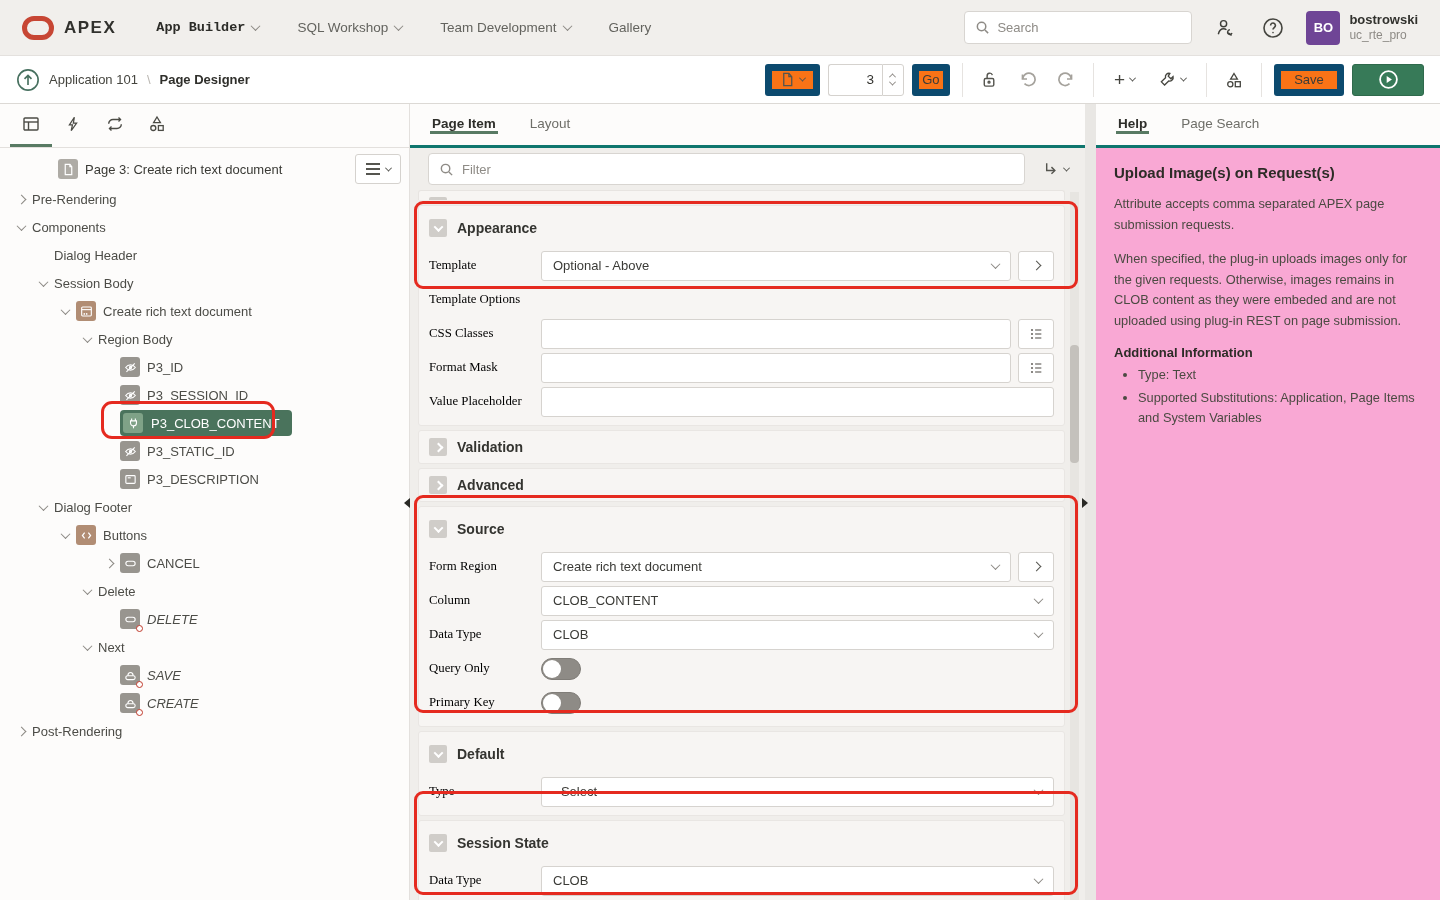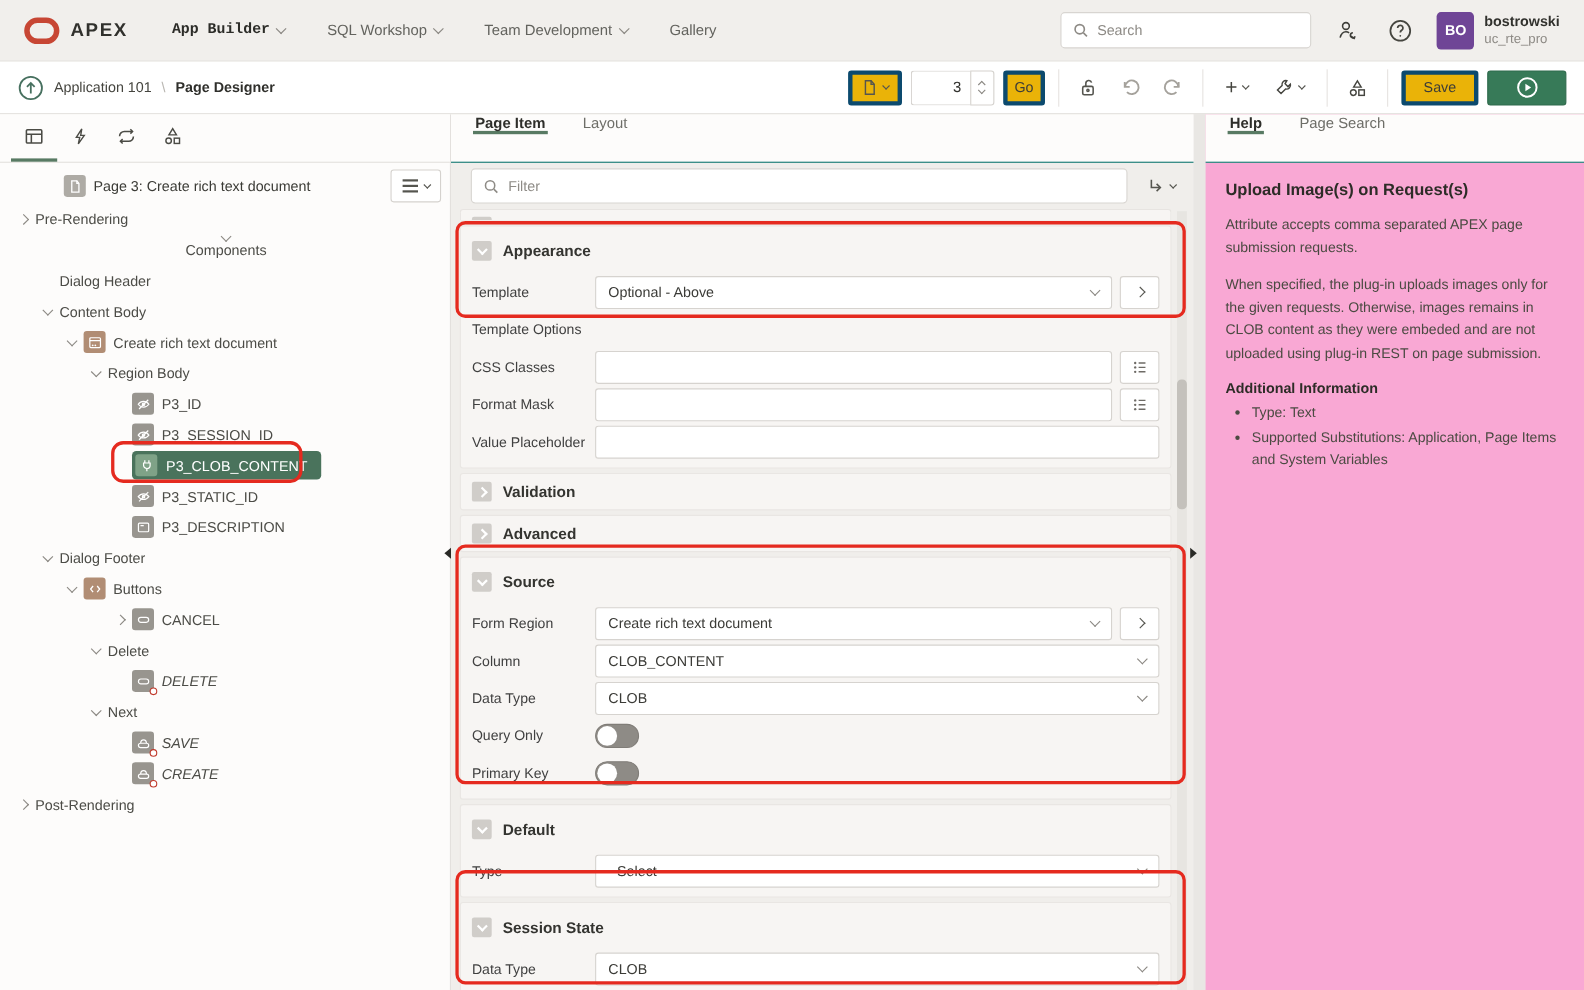--- a/index.html
+++ b/index.html
@@ -23,21 +23,21 @@
 .username { font-size:13px; font-weight:bold; color:#31312d; }
 .userws { font-size:12px; color:#8d8a85; }
 
 
 .toolbar { height:48px; background:#fff; border-bottom:1px solid #dcd9d5; display:flex; align-items:center; padding:0 16px; }
 .crumb { display:flex; align-items:center; gap:9px; }
 .crumb-app { font-size:13px; color:#45453f; }
 .crumb-sep { color:#b9b6b1; font-size:13px; }
 .crumb-page { font-size:13px; font-weight:bold; color:#2f2f2b; }
 .tb-right { margin-left:auto; display:flex; align-items:center; }
-.tbtn { height:32px; min-width:34px; border:4px solid #0c4a6e; background:#eab308; border-radius:3px; display:flex; align-items:center; justify-content:center; font-size:13px; color:#3c3c38; padding:0 8px; gap:5px; }
+.tbtn { height:32px; min-width:34px; border:7px solid #0c4a6e; background:#f97316; border-radius:3px; display:flex; align-items:center; justify-content:center; font-size:13px; color:#3c3c38; padding:0 8px; gap:5px; }
 .tb-ghost { border:none; background:transparent; }
 .tb-group { display:flex; align-items:center; gap:8px; padding:0 12px; }
 .tb-div { width:1px; height:34px; background:#e6e3e0; }
 .numbox { width:54px; height:32px; border:1px solid #d5d2ce; border-radius:3px 0 0 3px; border-right:none; }
 .numbox input { width:100%; height:100%; border:none; outline:none; text-align:right; padding-right:8px; font-size:13.5px; color:#33332f; font-family:"Liberation Sans",sans-serif; background:transparent; }
 .spinner { width:22px; height:32px; border:1px solid #d5d2ce; border-radius:0 3px 3px 0; display:flex; flex-direction:column; align-items:center; justify-content:center; gap:3px; }
 .runbtn { width:72px; height:32px; background:#377a58; border-radius:3px; display:flex; align-items:center; justify-content:center; border:1px solid #2f6a4c; }
 .savebtn { width:70px; }
 
 
@@ -47,21 +47,21 @@
 .chev.up { transform:rotate(-135deg) translate(-1px,-1px); }
 .chev.dark { border-color:#55554f; }
 .chev.sm { width:5px; height:5px; }
 
 
 .main { position:absolute; top:104px; left:0; right:0; bottom:0; display:flex; background:#e9e7e4; }
 .left-panel { width:410px; background:#fdfcfb; border-right:1px solid #e3e0dd; display:flex; flex-direction:column; flex:none; }
 .panel-tabs { height:44px; border-bottom:1px solid #e3e0dd; background:#fdfcfb; display:flex; align-items:stretch; padding-left:10px; flex:none; }
 .icon-tab { width:42px; display:flex; align-items:center; justify-content:center; color:#4b4b45; border-bottom:3px solid transparent; }
 .icon-tab.active { border-bottom-color:#587a63; }
-.txt-tabs { height:44px; border-bottom:1px solid #0f766e; background:#fdfcfb; display:flex; align-items:flex-start; padding-left:20px; gap:30px; flex:none; }
+.txt-tabs { height:44px; border-bottom:3px solid #0f766e; background:#fdfcfb; display:flex; align-items:center; padding-left:20px; gap:30px; flex:none; }
 .txt-tab { display:flex; align-items:center; font-size:13.5px; color:#6e6e68; border-bottom:3px solid transparent; padding:0 2px; }
 .txt-tab.active { color:#2e2e2a; font-weight:bold; border-bottom-color:#587a63; }
 
 
 .tree { flex:1; padding:7px 8px 0 10px; font-size:13px; color:#4c4c47; overflow:hidden; }
 .tree-row { height:28px; display:flex; align-items:center;padding-left:48px; }
 .tree-row.root { margin-bottom:2px; }
 .chev-slot { width:22px; display:flex; justify-content:center; flex:none; }
 .ticon { width:20px; height:20px; border-radius:3px; margin-right:7px; display:flex; align-items:center; justify-content:center; color:#fff; position:relative; flex:none; }
 .ticon.gray { background:#98958f; }
@@ -88,21 +88,21 @@
 .sliver { height:10px; background:#f7f5f3; border:1px solid #e7e4e1; border-bottom:none; border-radius:3px 3px 0 0; margin-bottom:5px; position:relative; overflow:hidden; }
 .sliver::after { content:""; position:absolute; left:10px; top:6px; width:18px; height:8px; background:#d0cdc9; border-radius:2px; }
 .section { background:#f7f5f3; border:1px solid #e9e6e3; border-radius:3px; margin-bottom:4px; padding:0 10px; }
 .section.open { padding-bottom:5px; }
 .sec-head { height:44px; display:flex; align-items:center; gap:10px; }
 .section.closed .sec-head { height:32px; }
 .sec-chev { width:18px; height:18px; background:#d0cdc9; border-radius:2px; display:flex; align-items:center; justify-content:center; flex:none; }
 .sec-chev .chev { border-color:#fff; border-width:2px; }
 .sec-title { font-weight:bold; font-size:14px; color:#343430; }
 .frow { display:flex; align-items:center; height:31px; margin-bottom:3px; }
-.flabel { width:112px; font-size:12.8px; color:#404040; flex:none; }
+.flabel { width:112px; font-size:12.8px; color:#000000; flex:none;font-family:Liberation Serif, serif; }
 .fctrl { flex:1; display:flex; align-items:center; gap:7px; min-width:0; }
 .fselect, .finput, .fbutton { height:30px; background:#fff; border:1px solid #d6d3cf; border-radius:3px; flex:1; display:flex; align-items:center; padding:0 11px; font-size:13px; color:#3b3b37; min-width:0; }
 .fselect .val { white-space:nowrap; overflow:hidden; }
 .fselect .chev { margin-left:auto; }
 .fbutton { justify-content:center; color:#575751; }
 .sqbtn { width:36px; height:30px; flex:none; border:1px solid #d6d3cf; background:#fff; border-radius:3px; display:flex; align-items:center; justify-content:center; color:#55554f; }
 .toggle { width:40px; height:22px; background:#8e8b86; border-radius:11px; position:relative; flex:none; border:1px solid #807d78; }
 .toggle .knob { position:absolute; left:1px; top:1px; width:18px; height:18px; background:#fff; border-radius:50%; }
 
 
@@ -323,35 +323,35 @@
           <span class="chev down sm dark"></span>
         </div>
       </div>
       <div id="tree-rows">
           <div class="tree-row" style="padding-left: 0px;">
             <span class="chev-slot">
               <span class="chev right"></span>
             </span>
             <span class="tlabel">Pre-Rendering</span>
           </div>
-          <div class="tree-row" style="padding-left: 0px; flex-direction: column;">
+          <div class="tree-row" style="padding-left: 0px;">
             <span class="chev-slot">
               <span class="chev down"></span>
             </span>
             <span class="tlabel">Components</span>
           </div>
           <div class="tree-row" style="padding-left: 22px;">
             <span class="chev-slot"></span>
             <span class="tlabel">Dialog Header</span>
           </div>
           <div class="tree-row" style="padding-left: 22px;">
             <span class="chev-slot">
               <span class="chev down"></span>
             </span>
-            <span class="tlabel">Content Body</span>
+            <span class="tlabel">Session Body</span>
           </div>
           <div class="tree-row" style="padding-left: 44px;">
             <span class="chev-slot">
               <span class="chev down"></span>
             </span>
             <span class="ticon tan">
               <svg viewBox="0 0 14 14" width="13" height="13" fill="none" stroke="#fff" stroke-width="1.2">
                 <rect x="1.8" y="2.2" width="10.4" height="9.6" rx="1"></rect>
                 <line x1="1.8" y1="5" x2="12.2" y2="5"></line>
                 <circle cx="4.6" cy="9.6" r="0.9" fill="#fff" stroke="none"></circle>

